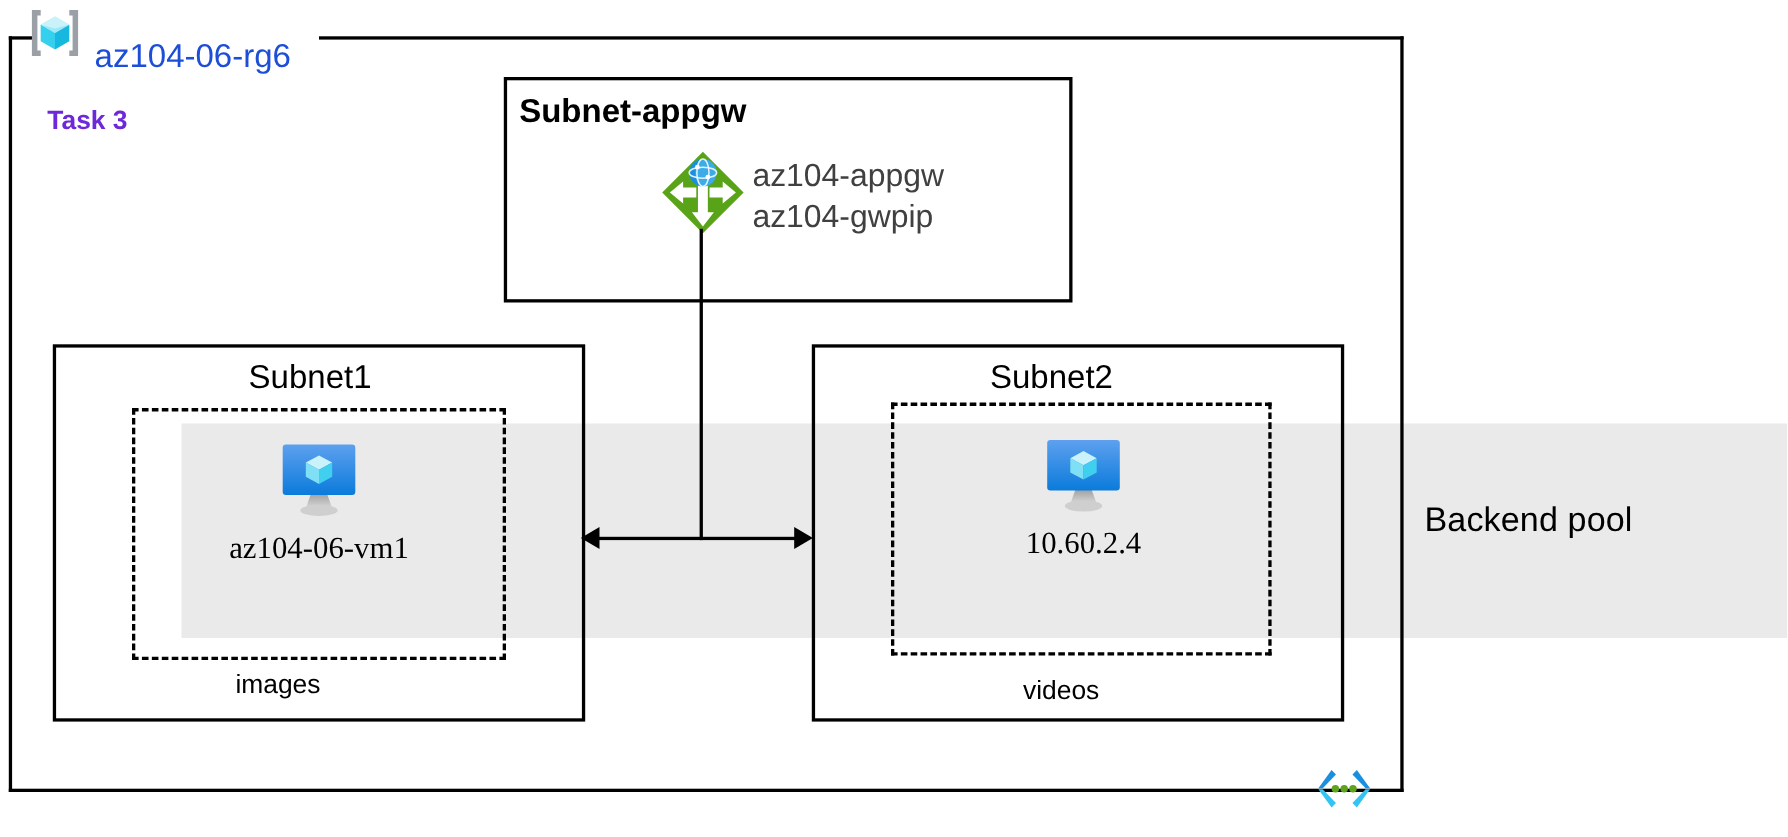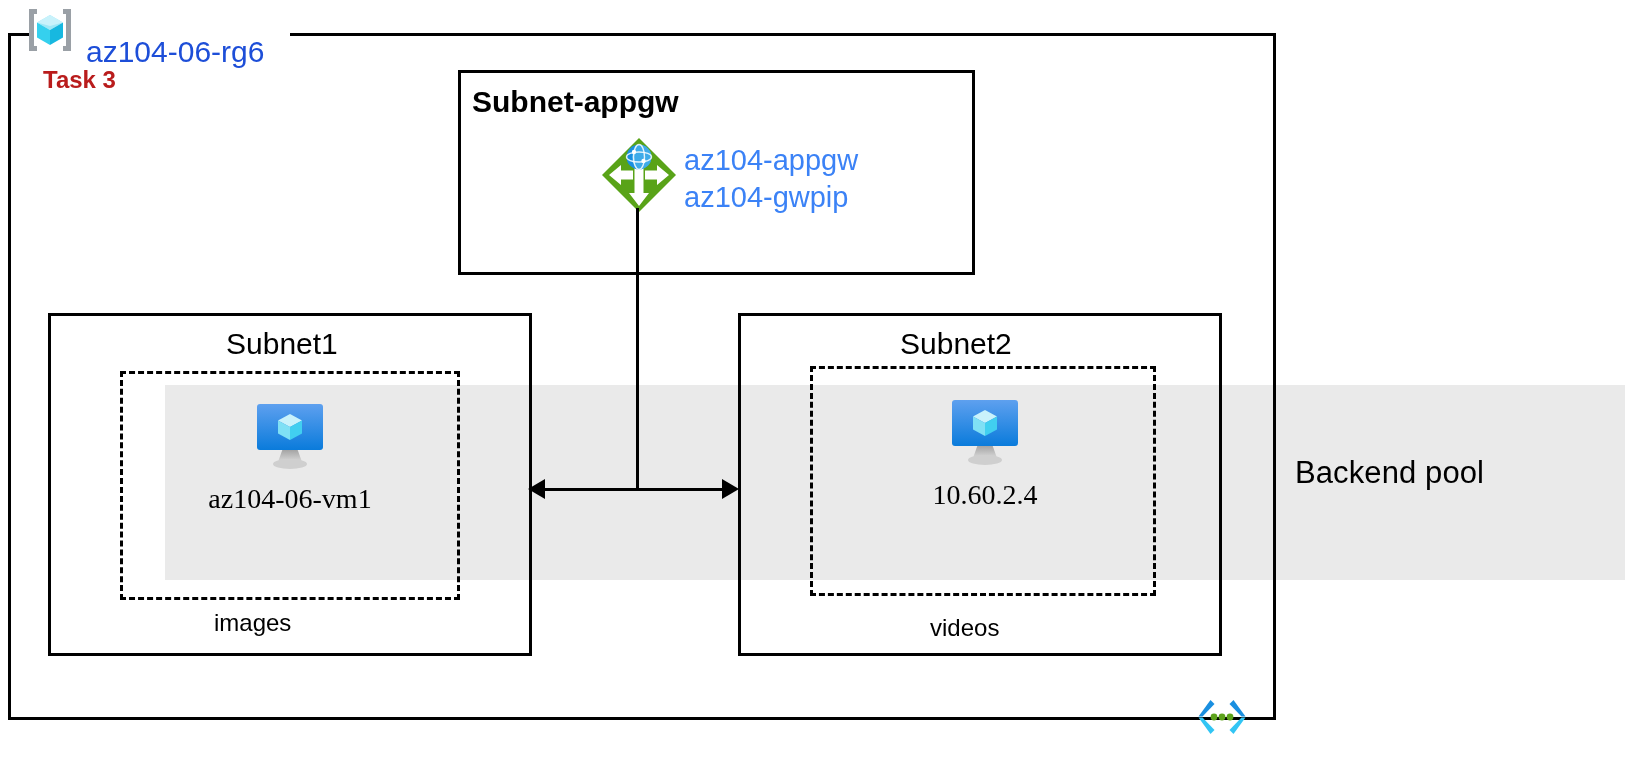--- a/index.html
+++ b/index.html
@@ -96,24 +96,24 @@
     font-size: 30px;
     color: #1d4ed8;
     white-space: nowrap;
     margin-top: 24px;
   }
 
   
   .task-label {
     position: absolute;
     left: 43px;
-    top: 66px;
+    top: 96px;
     font-size: 24px;
     font-weight: bold;
-    color: #b91c1c;
+    color: #6d28d9;
     white-space: nowrap;
   }
 
   
   .subnet-box {
     position: absolute;
     border: 3px solid #000;
     box-sizing: border-box;
     background: transparent;
   }
@@ -176,21 +176,21 @@
     top: 136px;
     width: 78px;
     height: 78px;
   }
   .appgw-labels {
     position: absolute;
     left: 684px;
     top: 142px;
     font-size: 29px;
     line-height: 37px;
-    color: #3b82f6;
+    color: #404040;
     white-space: nowrap;
   }
 
   
   .conn-vertical {
     position: absolute;
     left: 636px;
     top: 208px;
     width: 3px;
     height: 283px;

